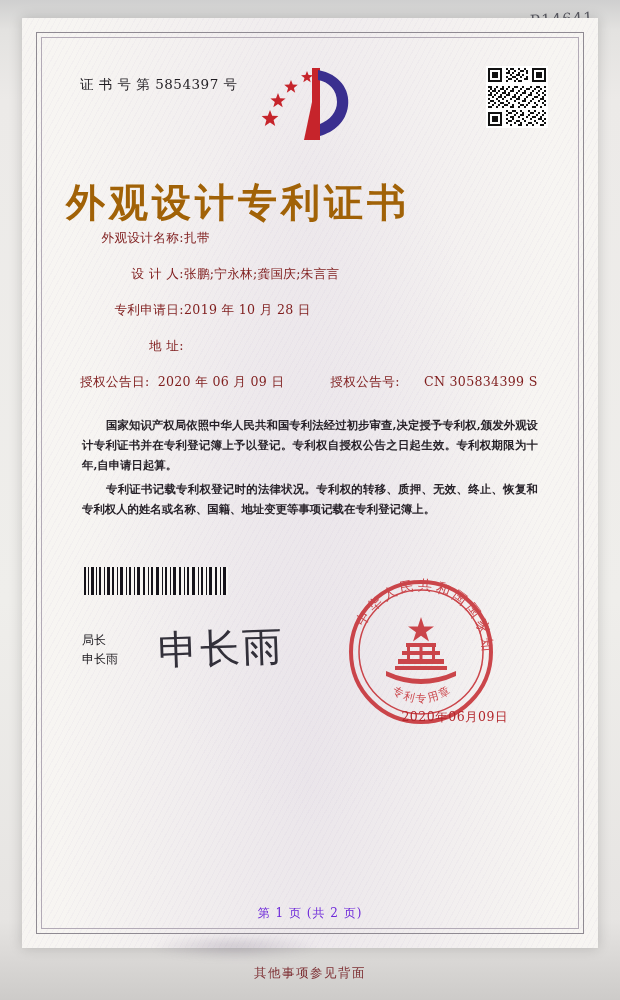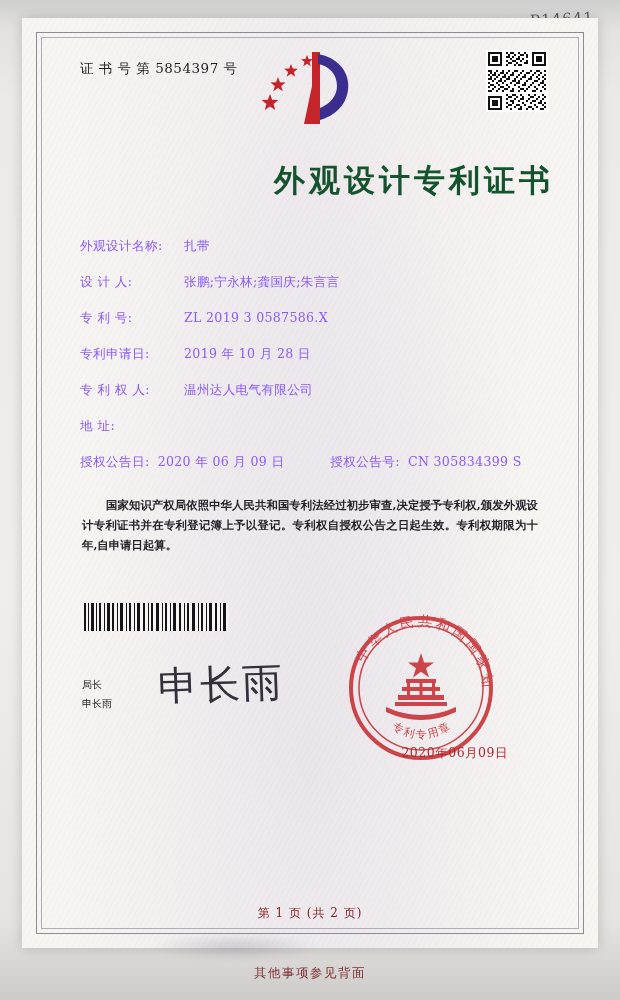--- a/index.html
+++ b/index.html
@@ -49,21 +49,21 @@
   }
   .frame-inner {
     position: absolute;
     left: 19px; top: 19px; right: 19px; bottom: 19px;
     border: 1px solid #b2aab6;
   }
 
   .content {
     position: absolute;
     left: 0; top: 0; right: 0; bottom: 0;
-    padding: 24px 44px;
+    padding: 40px 44px;
     box-sizing: border-box;
     color: #1e1b20;
   }
 
   
   #hand-code {
     position: absolute;
     right: 26px;
     top: 10px;
     font-family: "DejaVu Serif", serif;
@@ -99,35 +99,35 @@
   .qr {
     position: absolute;
     right: 6px;
     top: 8px;
     width: 62px;
     height: 62px;
   }
 
   
   .title {
+    text-align: left;
+    font-family: "DejaVu Serif", serif;
+    font-weight: bold;
+    font-size: 39px;
+    letter-spacing: 4px;
+    color: #a16207;
+    margin-top: 6px;
+  }
+
+  
+  .fields {
+    font-family: "DejaVu Serif", serif;
+    font-size: 12.6px;
+    color: #7f1d1d;
     text-align: right;
-    font-family: "DejaVu Serif", serif;
-    font-weight: bold;
-    font-size: 31px;
-    letter-spacing: 4px;
-    color: #14532d;
-    margin-top: 6px;
-  }
-
-  
-  .fields {
-    margin-top: 36px;
-    font-family: "DejaVu Serif", serif;
-    font-size: 12.6px;
-    color: #8b5cf6;
   }
   .field {
     display: flex;
     align-items: baseline;
     margin-bottom: 19px;
     padding-left: 14px;
   }
   .f-label {
     white-space: nowrap;
     letter-spacing: 0.4px;
@@ -137,20 +137,21 @@
   .f-value {
     letter-spacing: 0.3px;
   }
   .field.two-col {
     justify-content: flex-start;
   }
   .col2 {
     margin-left: 46px;
     display: flex;
     align-items: baseline;
+    gap: 16px;
   }
   .col2 .f-label { width: auto; margin-right: 8px; }
 
   
   .paras {
     margin-top: 24px;
     padding: 0 16px 0 16px;
     font-family: "DejaVu Serif", serif;
     font-size: 11.4px;
     line-height: 20px;
@@ -169,23 +170,23 @@
   .barcode {
     position: absolute;
     left: 16px;
     top: 4px;
     width: 146px;
     height: 28px;
   }
   .director-block {
     position: absolute;
     left: 16px;
-    top: 76px;
-    font-family: "DejaVu Serif", serif;
-    font-size: 10px;
+    top: 68px;
+    font-family: "DejaVu Serif", serif;
+    font-size: 12px;
     line-height: 19px;
     color: #1b181d;
   }
   .signature {
     position: absolute;
     left: 92px;
     top: 58px;
     font-family: "DejaVu Serif", serif;
     font-size: 40px;
     color: #23212b;
@@ -211,21 +212,21 @@
     text-align: center;
   }
 
   .page-no {
     position: absolute;
     left: 0; right: 0;
     bottom: 26px;
     text-align: center;
     font-family: "DejaVu Serif", serif;
     font-size: 12px;
-    color: #7f1d1d;
+    color: #6d28d9;
     letter-spacing: 1px;
   }
 
   
   .footer-note {
     position: absolute;
     left: 0; right: 0;
     bottom: 18px;
     text-align: center;
     font-family: "DejaVu Serif", serif;
@@ -456,51 +457,44 @@
         <div class="field">
           <span class="f-label w4">外观设计名称:</span>
           <span class="f-value">扎带</span>
         </div>
 
         <div class="field">
           <span class="f-label w4">设  计  人:</span>
           <span class="f-value">张鹏;宁永林;龚国庆;朱言言</span>
         </div>
 
-        <div class="field">
-          <span class="f-label w4">专  利  号:</span>
-          <span class="f-value">ZL 2019 3 0587586.X</span>
-        </div>
 
         <div class="field">
           <span class="f-label w4">专利申请日:</span>
           <span class="f-value">2019 年 10 月 28 日</span>
         </div>
 
-        <div class="field">
-          <span class="f-label w4">专 利 权 人:</span>
-          <span class="f-value">温州达人电气有限公司</span>
-        </div>
 
         <div class="field">
           <span class="f-label w4">地      址:</span>
         </div>
 
         <div class="field two-col">
           <span class="f-label w-auto" style="margin-right:8px">授权公告日:</span>
           <span class="f-value">2020 年 06 月 09 日</span>
           <span class="col2">
             <span class="f-label">授权公告号:</span>
             <span class="f-value">CN 305834399 S</span>
           </span>
         </div>
       </div>
 
       <div class="paras">
         <p>国家知识产权局依照中华人民共和国专利法经过初步审查,决定授予专利权,颁发外观设计专利证书并在专利登记簿上予以登记。专利权自授权公告之日起生效。专利权期限为十年,自申请日起算。</p>
+        <p>专利证书记载专利权登记时的法律状况。专利权的转移、质押、无效、终止、恢复和专利权人的姓名或名称、国籍、地址变更等事项记载在专利登记簿上。</p>
       </div>
 
       <div class="bottom">
 
         <svg class="barcode" viewBox="0 0 146 28" shape-rendering="crispEdges">
           <rect width="146" height="28" fill="#f7f5f2"></rect>
           <g fill="#15131a">
             <rect x="2" y="0" width="2" height="28"></rect>
               <rect x="6" y="0" width="1" height="28"></rect>
             <rect x="9" y="0" width="3" height="28"></rect>

